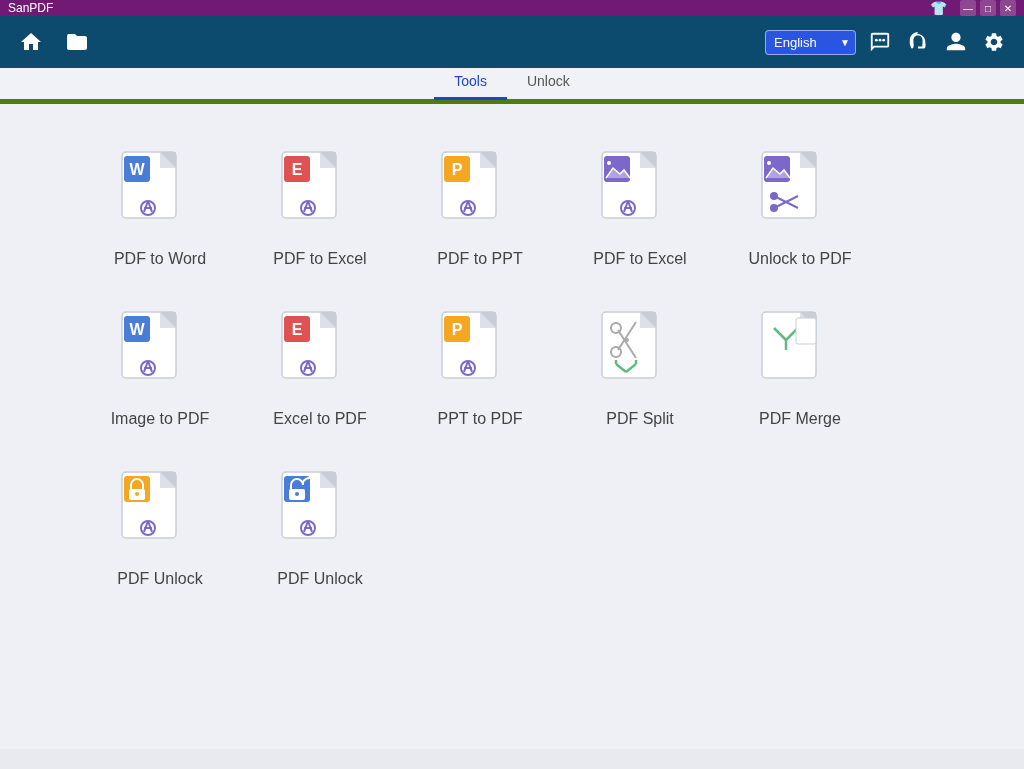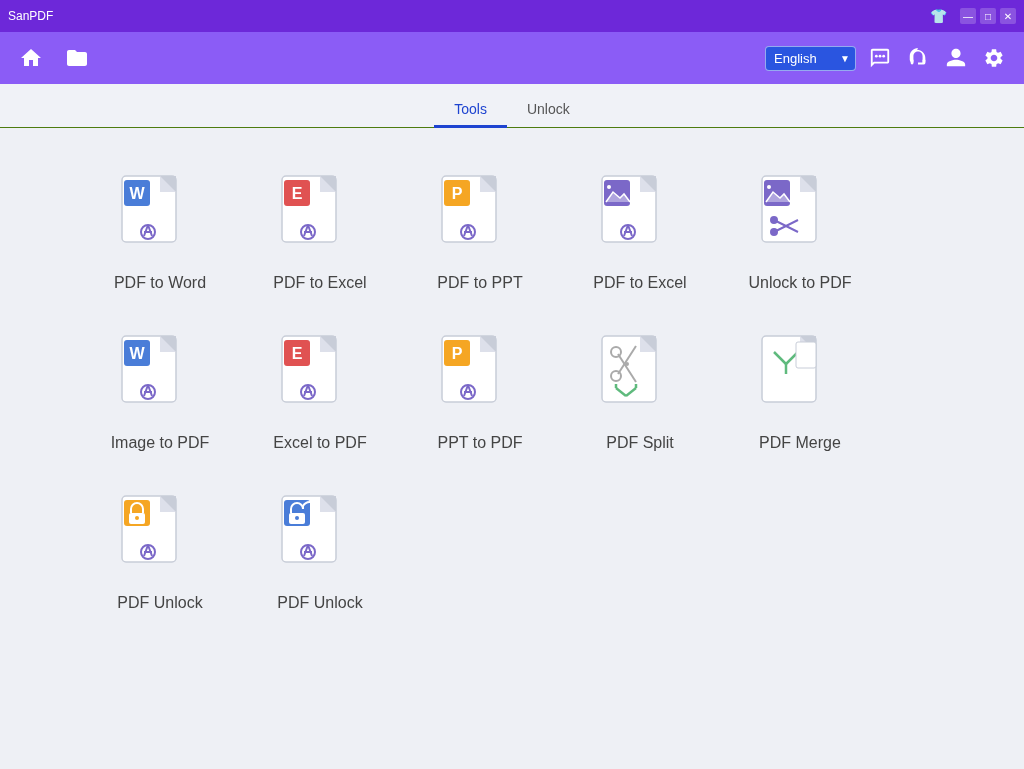--- a/index.html
+++ b/index.html
@@ -1,21 +1,21 @@
 <!DOCTYPE html>
 <html><head>
   <meta charset="utf-8">
   <style>
     * { box-sizing: border-box; margin: 0; padding: 0; }
     body { font-family: 'Segoe UI', Arial, sans-serif; background: #e8eaf0; width: 1024px; height: 769px; overflow: hidden; }
 
     
     #titlebar {
-      background: #6d28d9;
-      height: 32px;
+      background: #701a75;
+      height: 16px;
       display: flex;
       align-items: center;
       padding: 0 8px;
       justify-content: space-between;
       user-select: none;
     }
     #titlebar-controls {
       display: flex;
       gap: 6px;
     }
@@ -27,21 +27,21 @@
       display: flex;
       align-items: center;
       justify-content: center;
       cursor: pointer;
       color: white;
       font-size: 10px;
     }
 
     
     #toolbar {
-      background: #8b5cf6;
+      background: #0c4a6e;
       height: 52px;
       display: flex;
       align-items: center;
       padding: 0 16px;
       justify-content: space-between;
     }
     #toolbar-left {
       display: flex;
       align-items: center;
       gap: 16px;
@@ -91,25 +91,25 @@
       align-items: center;
       justify-content: center;
       cursor: pointer;
       color: white;
       font-size: 18px;
     }
 
     
     #tabbar {
       background: #f0f2f7;
-      height: 44px;
+      height: 36px;
       display: flex;
       align-items: flex-end;
       justify-content: center;
-      border-bottom: 1px solid #4d7c0f;
+      border-bottom: 5px solid #4d7c0f;
     }
     .tab {
       padding: 8px 20px;
       font-size: 14px;
       cursor: pointer;
       color: #555;
       border-bottom: 3px solid transparent;
       margin-bottom: -1px;
     }
     .tab.active {

